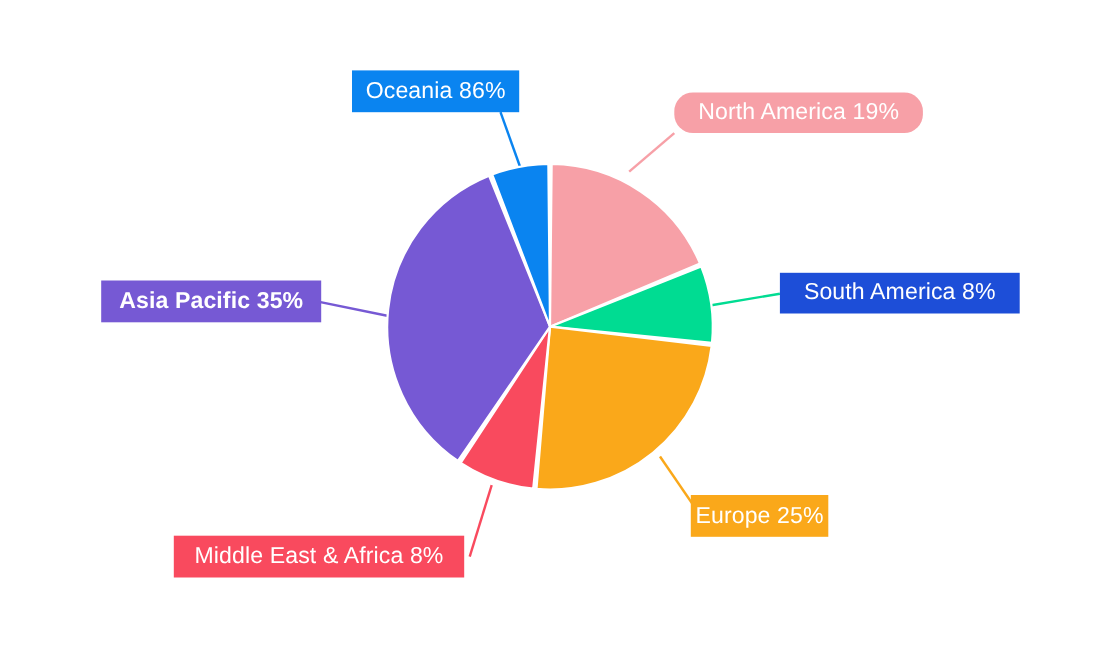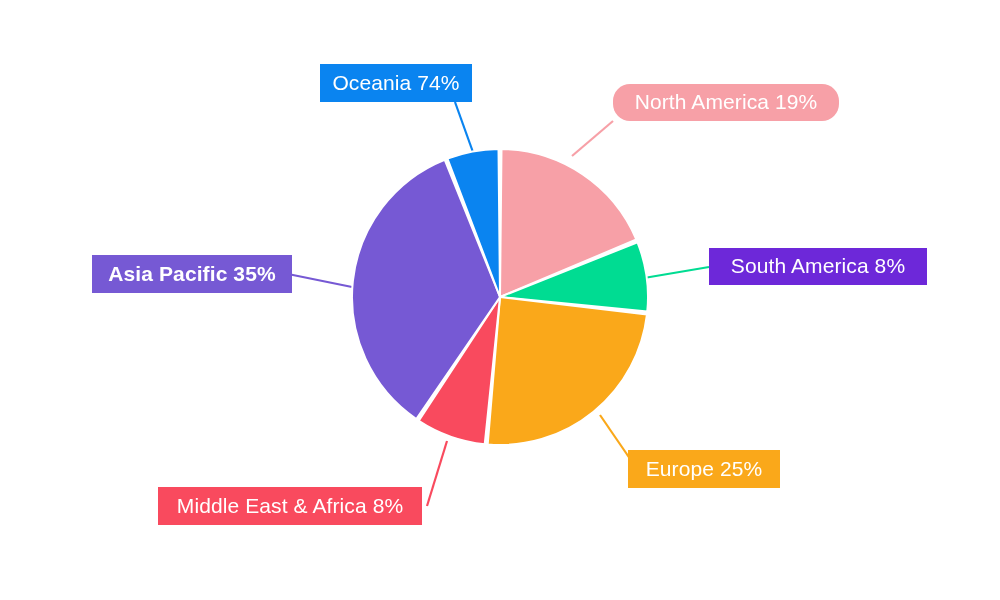--- a/index.html
+++ b/index.html
@@ -71,20 +71,20 @@
         <path d="M 500 297 L 637.51 242.29 A 148 148 0 0 1 647.28 311.59 Z" fill="#00DC92" class="slice-path"></path>
         <path d="M 500 297 L 646.95 314.57 A 148 148 0 0 1 487.70 444.49 Z" fill="#FAA81A" class="slice-path"></path>
         <path d="M 500 297 L 484.72 444.21 A 148 148 0 0 1 418.79 420.73 Z" fill="#F94A5E" class="slice-path"></path>
         <path d="M 500 297 L 416.30 419.06 A 148 148 0 0 1 444.64 159.74 Z" fill="#7659D4" class="slice-path"></path>
         <path d="M 500 297 L 447.43 158.65 A 148 148 0 0 1 498.50 149.01 Z" fill="#0A84F0" class="slice-path"></path>
       </g>
   </svg>
 
   <div id="label-layer">
       <div class="label-box" style="left: 613px; top: 84px; width: 226px; height: 37px; background: rgb(247, 160, 167); color: rgb(255, 255, 255); border-radius: 17px;">North America 19%</div>
-      <div class="label-box" style="left: 709px; top: 248px; width: 218px; height: 37px; background: #6d28d9; color: rgb(255, 255, 255);">South America 8%</div>
-      <div class="label-box" style="left: 628px; top: 450px; width: 152px; height: 38px; background: rgb(250, 168, 26); color: rgb(255, 255, 255);">Europe 25%</div>
+      <div class="label-box" style="left: 709px; top: 248px; width: 218px; height: 37px; background: #1d4ed8; color: rgb(255, 255, 255);">South America 8%</div>
+      <div class="label-box" style="left: 628px; top: 450px; width: 125px; height: 38px; background: rgb(250, 168, 26); color: rgb(255, 255, 255);">Europe 25%</div>
       <div class="label-box" style="left: 158px; top: 487px; width: 264px; height: 38px; background: rgb(249, 74, 94); color: rgb(255, 255, 255);">Middle East &amp; Africa 8%</div>
       <div class="label-box" style="left: 92px; top: 255px; width: 200px; height: 38px; background: rgb(118, 89, 212); color: rgb(255, 255, 255); font-weight: bold;">Asia Pacific 35%</div>
-      <div class="label-box" style="left: 320px; top: 64px; width: 152px; height: 38px; background: rgb(10, 132, 240); color: rgb(255, 255, 255);">Oceania 74%</div>
+      <div class="label-box" style="left: 320px; top: 64px; width: 152px; height: 38px; background: rgb(10, 132, 240); color: rgb(255, 255, 255);">Oceania 86%</div>
     </div>
 
 </div>
 
 </body></html>

